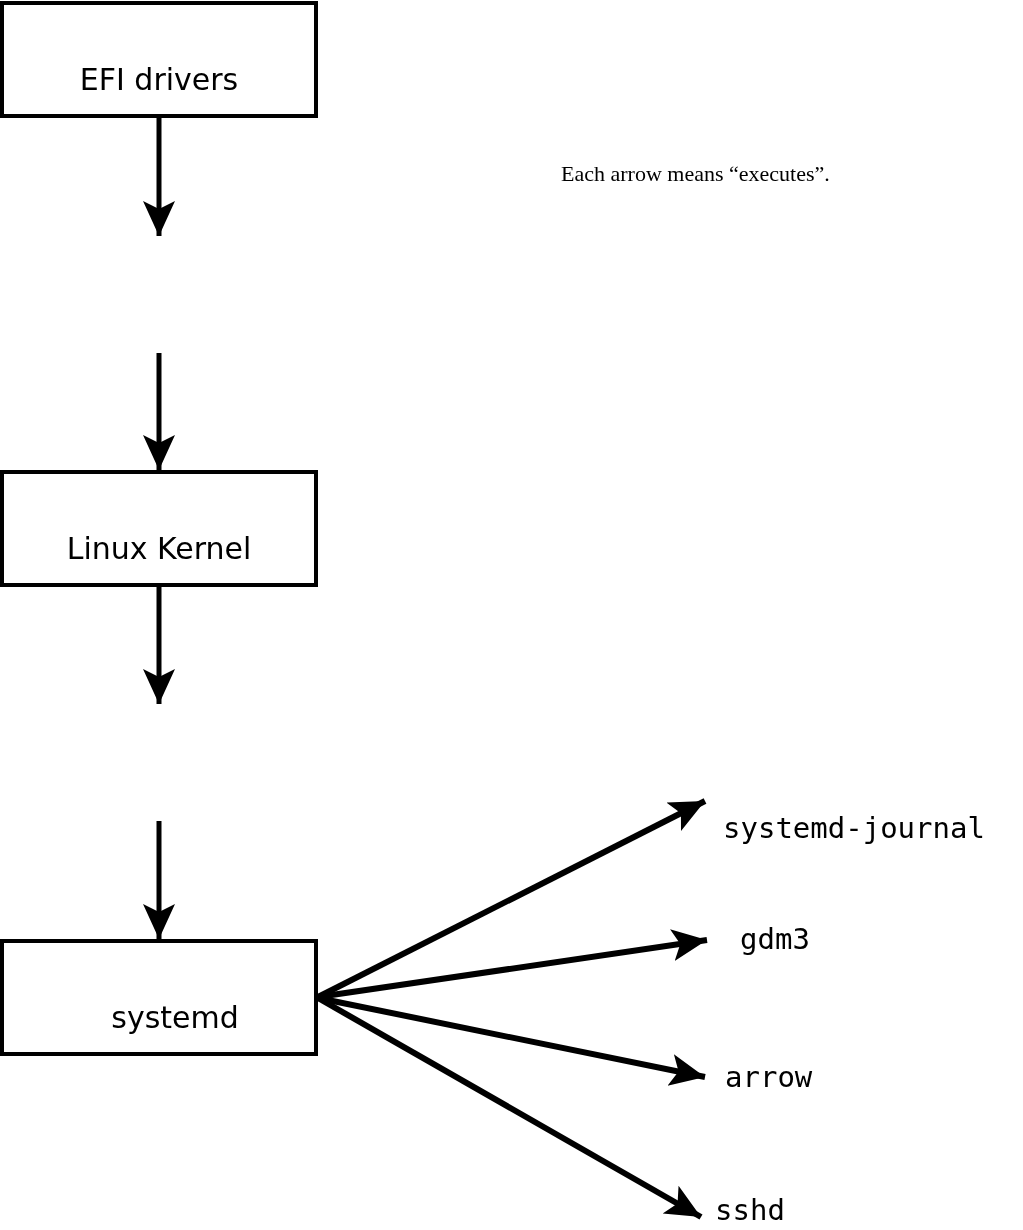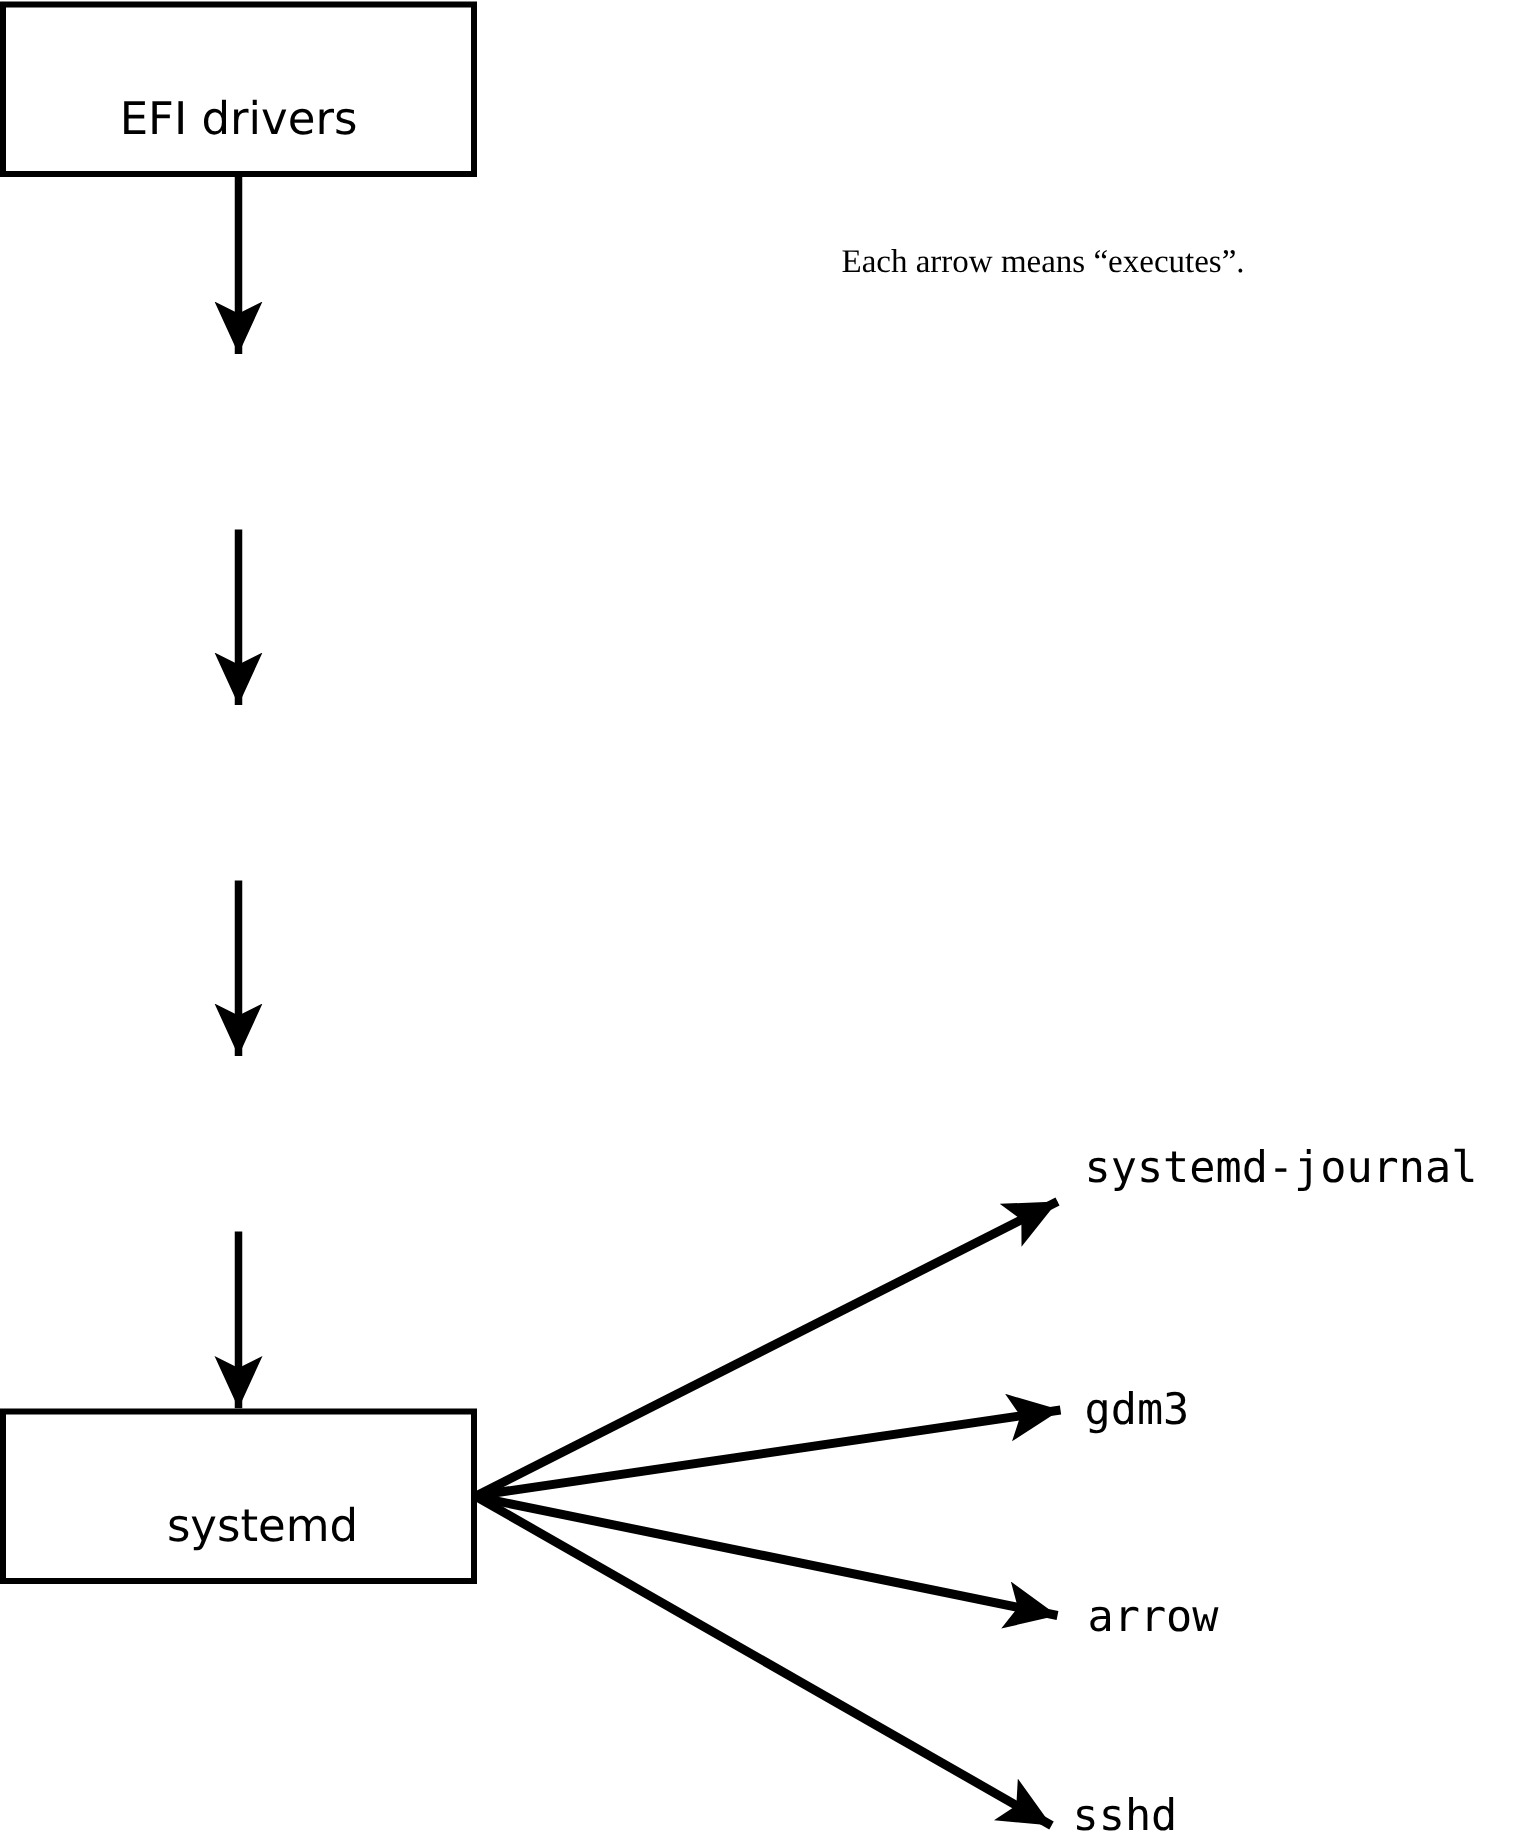--- a/index.html
+++ b/index.html
@@ -81,24 +81,27 @@
 
     <line x1="318" y1="997" x2="705" y2="801" stroke="#000000" stroke-width="6" marker-end="url(#ah)"></line>
     <line x1="318" y1="997" x2="707" y2="940" stroke="#000000" stroke-width="6" marker-end="url(#ah)"></line>
     <line x1="318" y1="998" x2="705" y2="1077" stroke="#000000" stroke-width="6" marker-end="url(#ah)"></line>
     <line x1="318" y1="998" x2="701" y2="1217" stroke="#000000" stroke-width="6" marker-end="url(#ah)"></line>
   </svg>
 
   <div class="node" style="top:1px;">
     <span class="node-label">EFI drivers</span>
   </div>
+  <div class="node" style="top:470px;">
+    <span class="node-label">Linux Kernel</span>
+  </div>
   <div class="node" style="top:939px;padding-left:32px;">
     <span class="node-label">systemd</span>
   </div>
 
-  <div class="proc-label" style="left:723px; top:764px;">systemd-journal</div>
-  <div class="proc-label" style="left:723px; top:925px;">gdm3</div>
+  <div class="proc-label" style="left:723px; top:814px;">systemd-journal</div>
+  <div class="proc-label" style="left:740px; top:925px;">gdm3</div>
   <div class="proc-label" style="left:725px; top:1063px;">arrow</div>
   <div class="proc-label" style="left:715px; top:1196px;">sshd</div>
 
   <div class="note">Each arrow means “executes”.</div>
 
 </div>
 
 </body></html>

